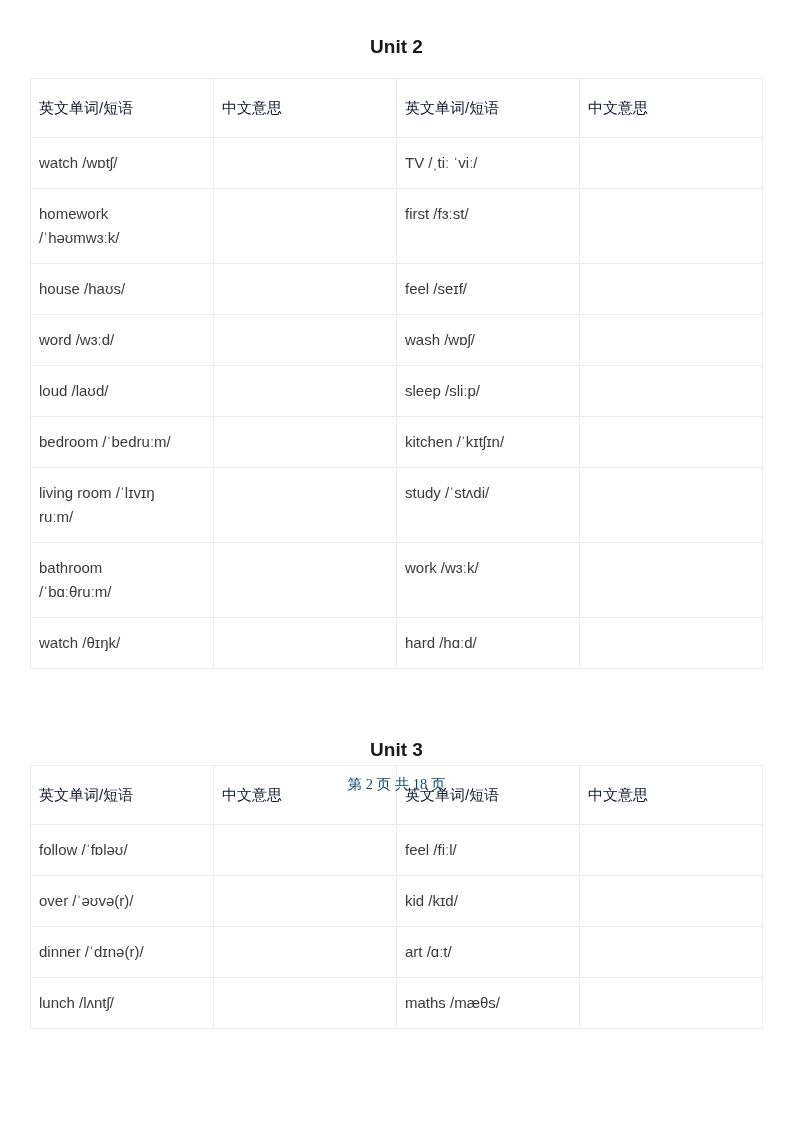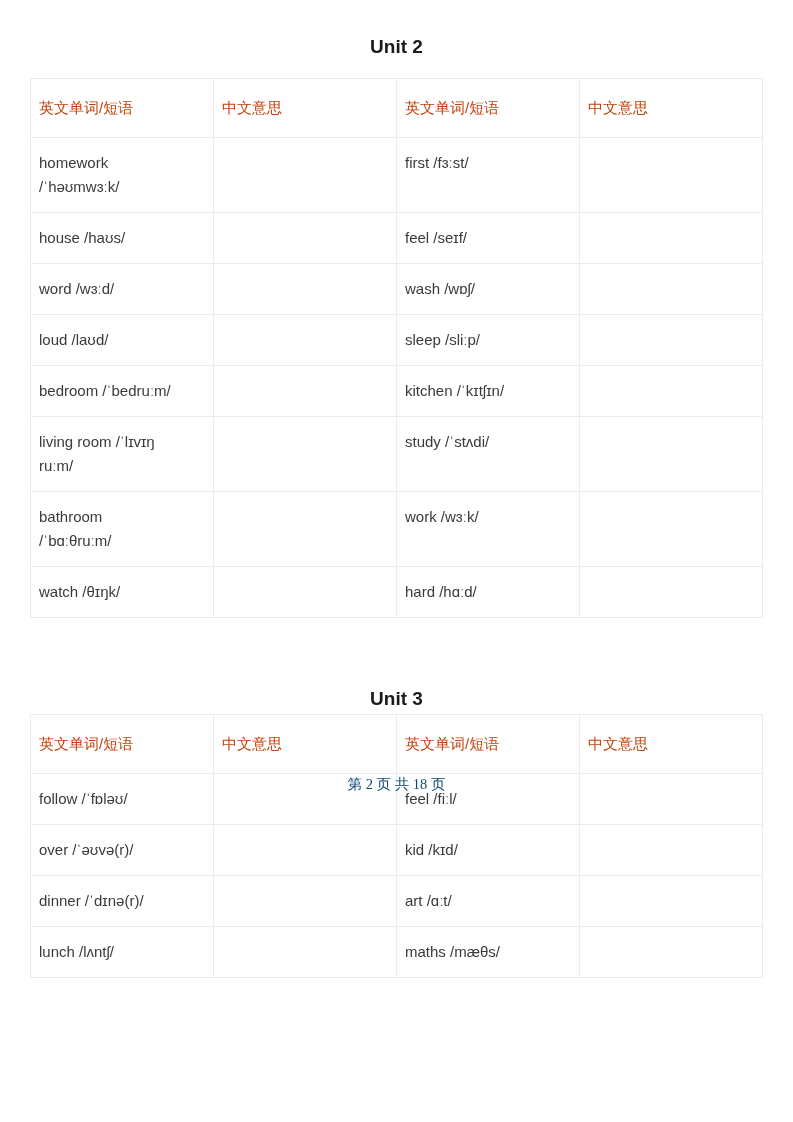--- a/index.html
+++ b/index.html
@@ -48,21 +48,21 @@
   table.vocab-table th,
   table.vocab-table td {
     border: 1px solid #ececec;
     vertical-align: top;
     text-align: left;
     box-sizing: border-box;
   }
   table.vocab-table th {
     font-weight: normal;
     font-size: 15px;
-    color: #c2410c;
+    color: #0f172a;
     padding: 17px 8px;
     line-height: 24px;
     border-radius: 19px;
   }
   table.vocab-table td {
     padding: 13px 8px;
     line-height: 24px;
   }
   td.en-cell {
     white-space: pre-line;
@@ -95,20 +95,26 @@
     <thead>
       <tr>
         <th>英文单词/短语</th>
         <th>中文意思</th>
         <th>英文单词/短语</th>
         <th>中文意思</th>
       </tr>
     </thead>
     <tbody>
       <tr>
+        <td class="en-cell">watch /wɒtʃ/</td>
+        <td class="cn-cell"></td>
+        <td class="en-cell">TV /ˌtiː ˈviː/</td>
+        <td class="cn-cell"></td>
+      </tr>
+      <tr>
         <td class="en-cell">homework
 /ˈhəʊmwɜːk/</td>
         <td class="cn-cell"></td>
         <td class="en-cell">first /fɜːst/</td>
         <td class="cn-cell"></td>
       </tr>
       <tr>
         <td class="en-cell">house /haʊs/</td>
         <td class="cn-cell"></td>
         <td class="en-cell">feel /seɪf/</td>

